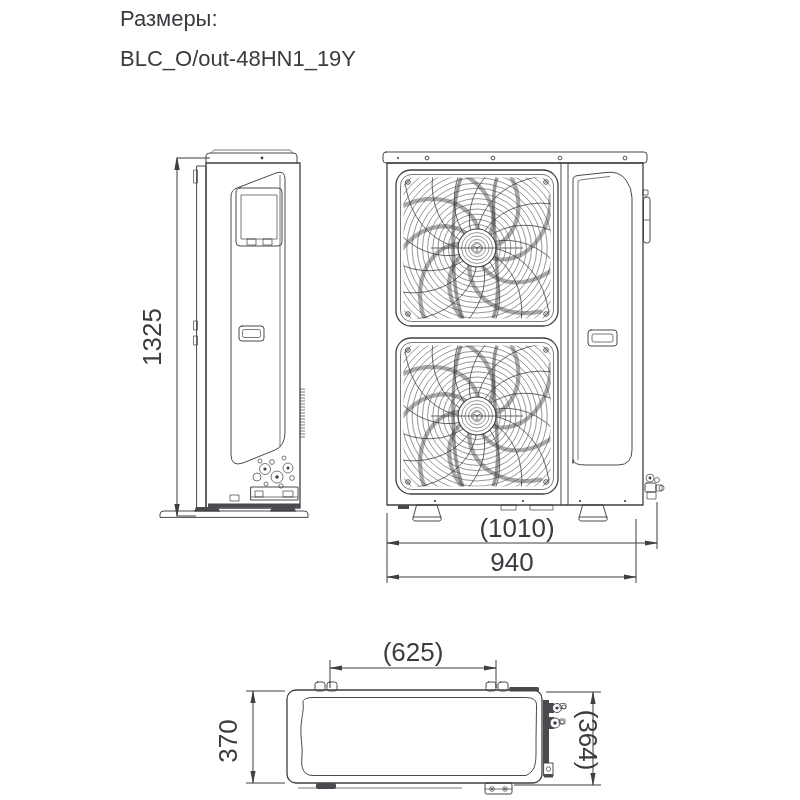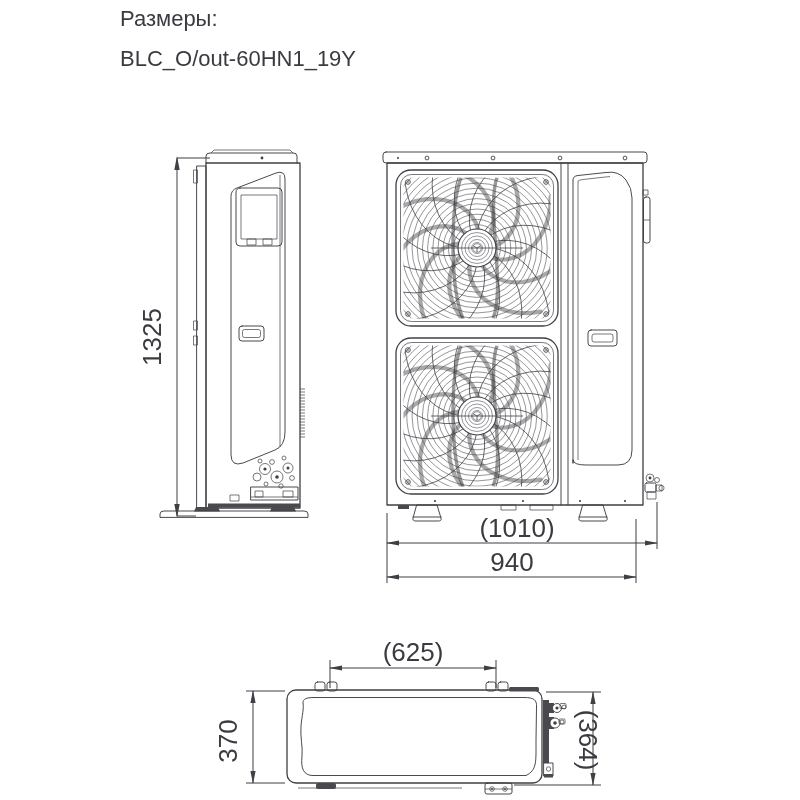--- a/index.html
+++ b/index.html
@@ -25,21 +25,21 @@
   .screw{fill:#fff;stroke:var(--line);stroke-width:.9;}
   .dot{fill:var(--line);stroke:none;}
 </style>
 </head>
 <body>
 
 <div class="page">
 
   <div class="header">
     <div class="title">Размеры:</div>
-    <div class="model">BLC_O/out-60HN1_19Y</div>
+    <div class="model">BLC_O/out-48HN1_19Y</div>
   </div>
 
   <svg width="800" height="800" viewBox="0 0 800 800">
 
     <g>
 
       <g>
         <path class="dim" d="M177,158 L177,516 M177,158 L210,158 M177,516 L196,516"></path>
         <polygon class="arr" points="177,156 174.3,170 179.7,170"></polygon>
         <polygon class="arr" points="177,518 174.3,504 179.7,504"></polygon>

